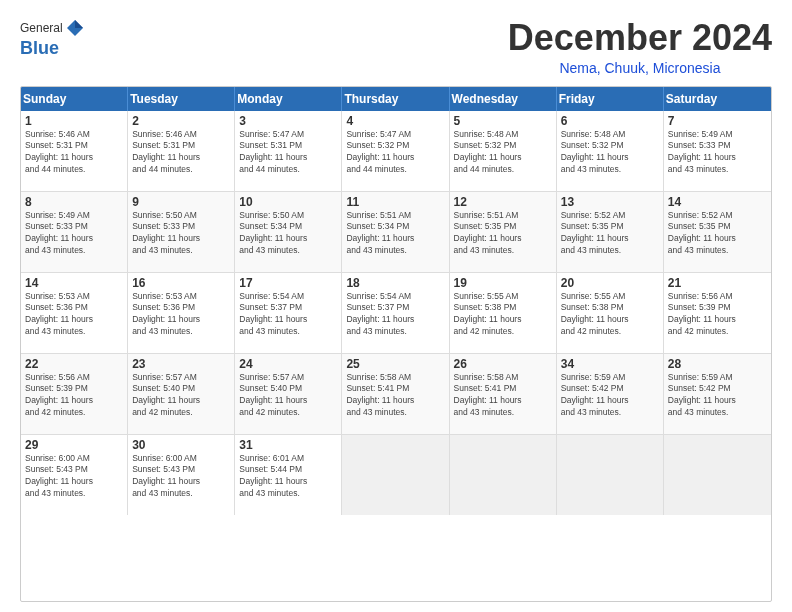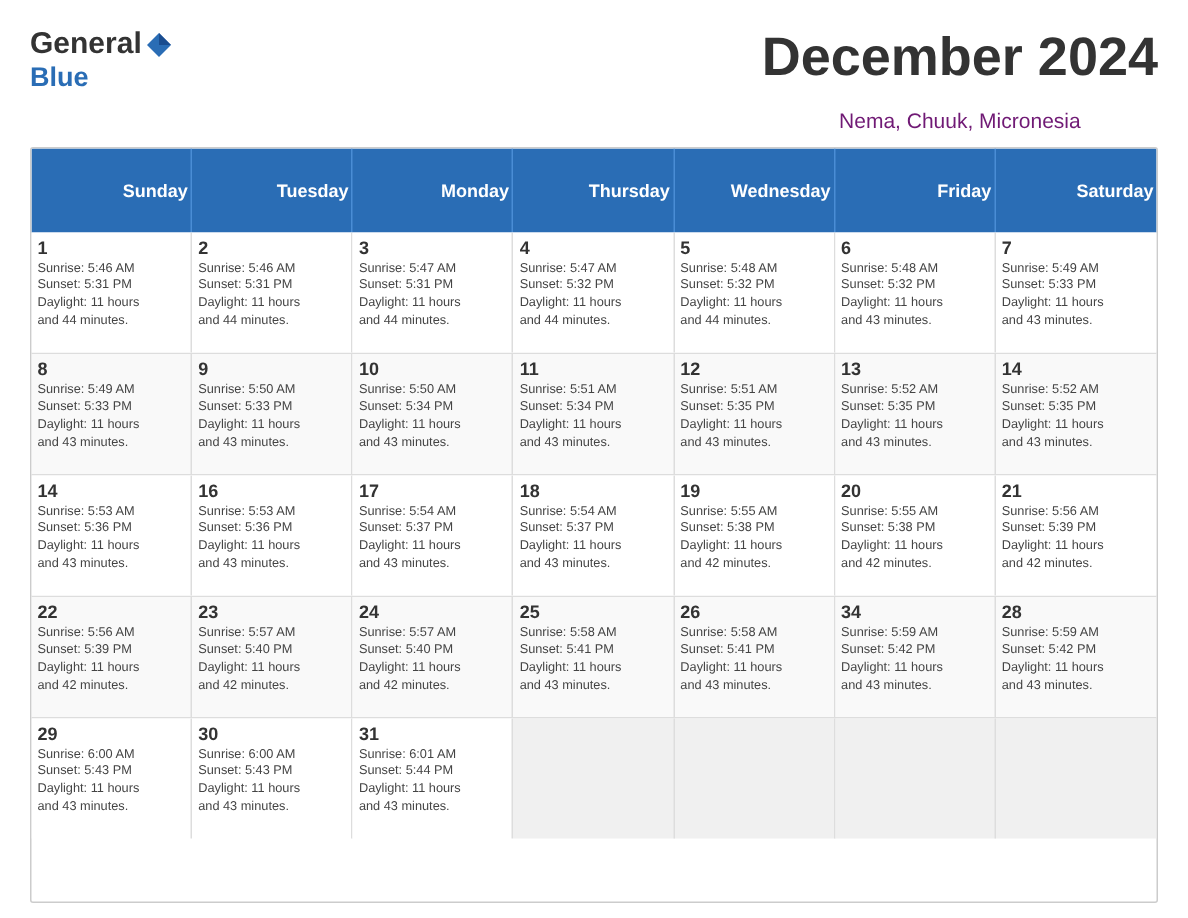--- a/index.html
+++ b/index.html
@@ -26,22 +26,22 @@
     .logo {
       display: flex;
       flex-direction: column;
       align-items: flex-start;
     }
     .logo-text {
       display: flex;
       align-items: center;
     }
     .logo-general {
-      font-size: 20px;
-      font-weight: bold;
+      font-size: 12px;
+      font-weight: normal;
       color: #333;
     }
     .logo-blue {
       font-size: 18px;
       font-weight: bold;
       color: #2a6db5;
     }
     .logo-icon {
       width: 20px;
       height: 20px;
@@ -51,40 +51,40 @@
       text-align: center;
     }
     .month-title {
       font-size: 36px;
       font-weight: bold;
       color: #333;
       line-height: 1.1;
     }
     .location {
       font-size: 14px;
-      color: #701a75;
-      margin-top: 14px;
+      color: #1d4ed8;
+      margin-top: 2px;
     }
     .calendar {
       flex: 1;
       border: 1px solid #ccc;
       border-radius: 2px;
       overflow: hidden;
     }
     .cal-header {
       display: grid;
       grid-template-columns: repeat(7, 1fr);
       background: #2a6db5;
     }
     .cal-header-cell {
       color: #fff;
       font-size: 12px;
       font-weight: bold;
-      text-align: right;
-      padding: 21px 2px;
+      text-align: left;
+      padding: 5px 2px;
       border-right: 1px solid #4a8dd5;
     }
     .cal-header-cell:last-child {
       border-right: none;
     }
     .cal-body {
       display: flex;
       flex-direction: column;
     }
     .cal-row {

